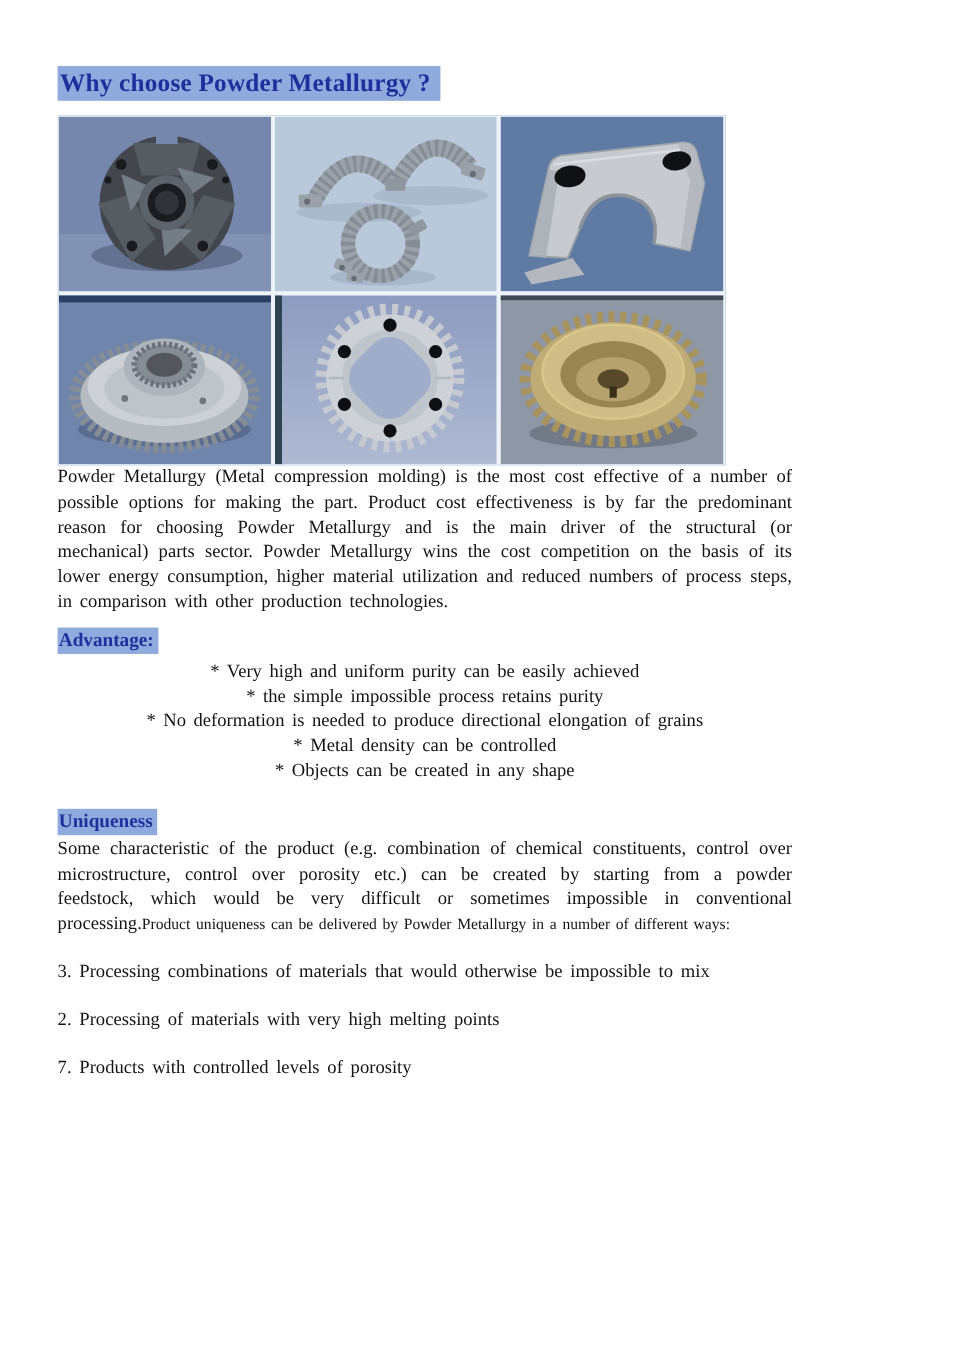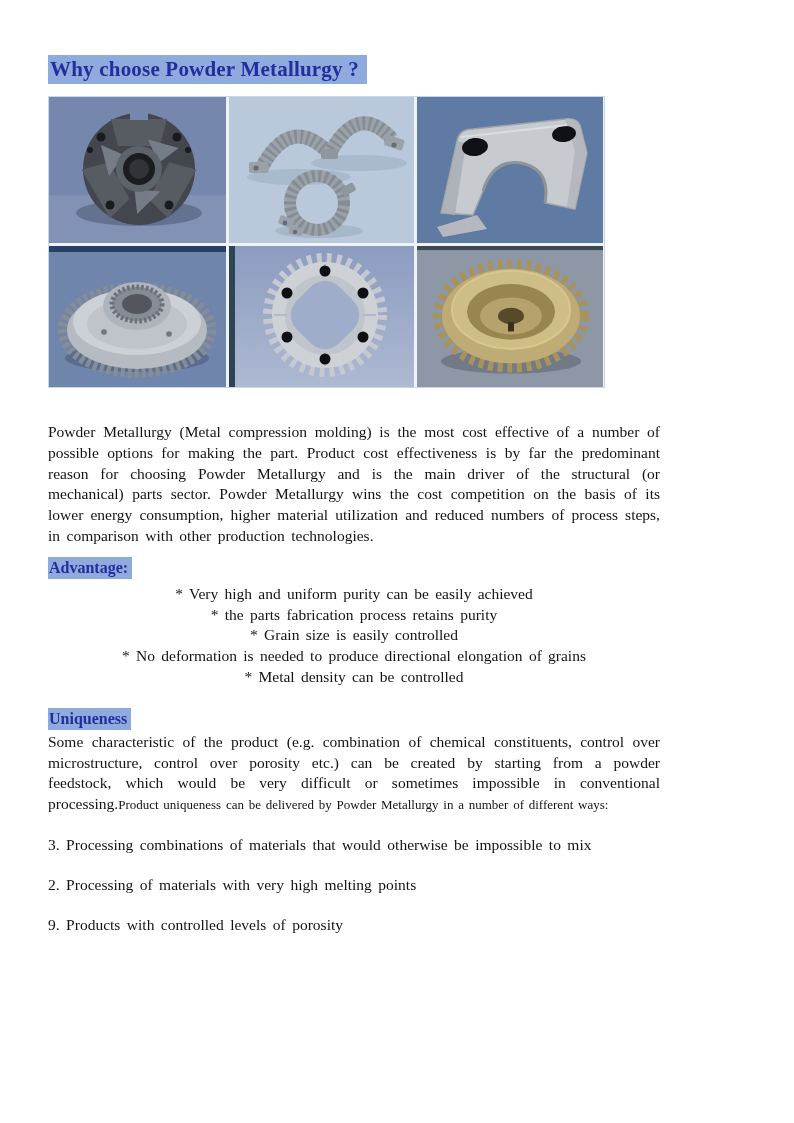--- a/index.html
+++ b/index.html
@@ -21,21 +21,21 @@
     margin-top:12px; width:557px; border:1px solid #c9d6e6; background:#fff;
   }
   .photo-grid {
     display:grid; grid-template-columns:177px 185px 186px;
     grid-template-rows:146px 141px; gap:3px; background:#eef3f9;
   }
   .cell { position:relative; overflow:hidden; }
   .cell svg { display:block; width:100%; height:100%; }
 
   .body-text {
-    margin-top:34px; font-size:15.5px; line-height:20.8px;
+    font-size:15.5px; line-height:20.8px;
     text-align:justify; word-spacing:2.6px;
   }
   .section-head-row { margin-top:10px; }
   .section-head {
     display:inline-block; background:#8faadc; color:#1f2f9e;
     font-size:16px; font-weight:bold; line-height:20px; padding:1px 4px 1px 1px;font-family:Liberation Serif, serif;
   }
   .bullet-list { margin-top:5px; }
   .bullet-list div {
     font-size:15.5px; line-height:20.8px; word-spacing:2.4px;text-align:center;
@@ -196,31 +196,31 @@
   </div>
 
   <p class="body-text">Powder Metallurgy  (Metal compression  molding)  is the most cost effective  of a number  of possible options  for  making  the part. Product  cost effectiveness  is by far  the predominant  reason for  choosing  Powder Metallurgy  and is the main  driver  of the structural  (or mechanical)  parts sector. Powder Metallurgy  wins  the cost competition  on the basis of its lower  energy  consumption,  higher  material  utilization  and reduced numbers  of process steps, in  comparison  with  other  production  technologies.</p>
 
   <div class="section-head-row">
     <span class="section-head">Advantage:</span>
   </div>
 
   <div class="bullet-list">
       <div>* Very high  and uniform  purity  can be easily  achieved</div>
-      <div>* the  parts  fabrication  process retains  purity</div>
-      <div>* Grain  size  is  easily  controlled</div>
+      <div>* the  simple  impossible  process retains  purity</div>
       <div>* No deformation  is needed  to produce  directional  elongation  of grains</div>
       <div>* Metal  density  can be  controlled</div>
+      <div>* Objects  can be created in  any  shape</div>
     </div>
 
   <div class="section-head-row uniq-head-row">
     <span class="section-head">Uniqueness</span>
   </div>
 
   <p class="body-text uniq-body"><span>Some  characteristic  of the  product  (e.g.  combination  of chemical  constituents,  control  over  microstructure, control  over  porosity  etc.) can be  created by starting  from  a powder  feedstock,  which  would  be very  difficult or sometimes  impossible  in  conventional  processing.</span><span class="uniq-small">Product  uniqueness  can be delivered  by Powder  Metallurgy  in a number of different ways:</span></p>
 
   <div class="numbered-list">
       <div>3. Processing  combinations  of materials  that  would  otherwise  be impossible  to mix</div>
       <div>2. Processing  of materials  with  very  high  melting  points</div>
-      <div>9. Products  with  controlled  levels  of porosity</div>
+      <div>7. Products  with  controlled  levels  of porosity</div>
     </div>
 
 </div>
 
 </body></html>

